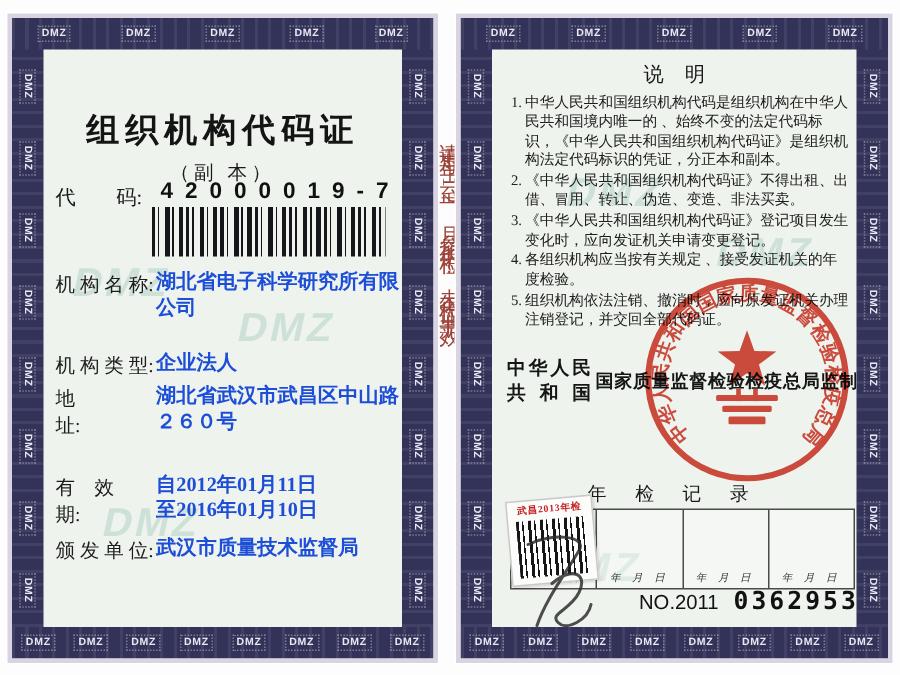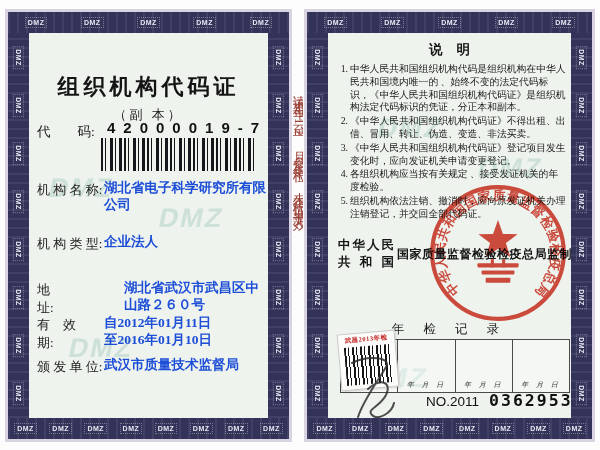--- a/index.html
+++ b/index.html
@@ -42,21 +42,21 @@
        #16161a 18px 21px,#eef3ee 21px 23px);}
   .frow{position:absolute;left:8px;right:2px;display:flex;}
   .flabel{flex:none;width:67px;font-size:13px;color:#1c1c1c;padding-top:2px;}
   .fvalue{flex:1;font-weight:bold;font-size:13.5px;line-height:17px;color:#1d4ed8;}
 
   
   .reminder{position:absolute;left:290px;top:84px;writing-mode:vertical-rl;
             font-size:13.5px;letter-spacing:4.5px;color:#9c4238;}
 
   
-  .r-title{position:absolute;top:8px;left:14px;right:0;text-align:center;font-weight:bold;
+  .r-title{position:absolute;top:8px;left:14px;right:0;text-align:center;font-weight:normal;
            font-size:13.5px;letter-spacing:14px;color:#161616;}
   .notes{position:absolute;top:30px;left:7px;width:232px;}
   .note{display:flex;font-size:9.8px;line-height:12.8px;color:#20201e;margin-bottom:1px;}
   .note .num{flex:none;width:13px;text-align:right;margin-right:2px;}
   .note .ntext{flex:1;}
   .auth-cn{position:absolute;top:204px;left:10px;width:56px;font-weight:bold;font-size:12.5px;
            line-height:17px;color:#161616;}
   .auth-cn div{text-align:justify;text-align-last:justify;}
   .auth-name{position:absolute;top:213px;left:69px;font-weight:bold;font-size:12px;
              letter-spacing:.5px;color:#161616;white-space:nowrap;}
@@ -140,21 +140,21 @@
       <div class="l-barcode"></div>
 
       <div class="frow" style="top:146px;">
         <div class="flabel">机 构 名 称:</div>
         <div class="fvalue">湖北省电子科学研究所有限公司</div>
       </div>
       <div class="frow" style="top:200px;">
         <div class="flabel">机 构 类 型:</div>
         <div class="fvalue">企业法人</div>
       </div>
-      <div class="frow" style="top:246px;gap:20px;">
+      <div class="frow" style="top:222px;">
         <div class="flabel">地　　　址:</div>
         <div class="fvalue">湖北省武汉市武昌区中山路２６０号</div>
       </div>
       <div class="frow" style="top:281px;">
         <div class="flabel">有　效　期:</div>
         <div class="fvalue">
           <div>自2012年01月11日</div>
           <div>至2016年01月10日</div>
         </div>
       </div>

